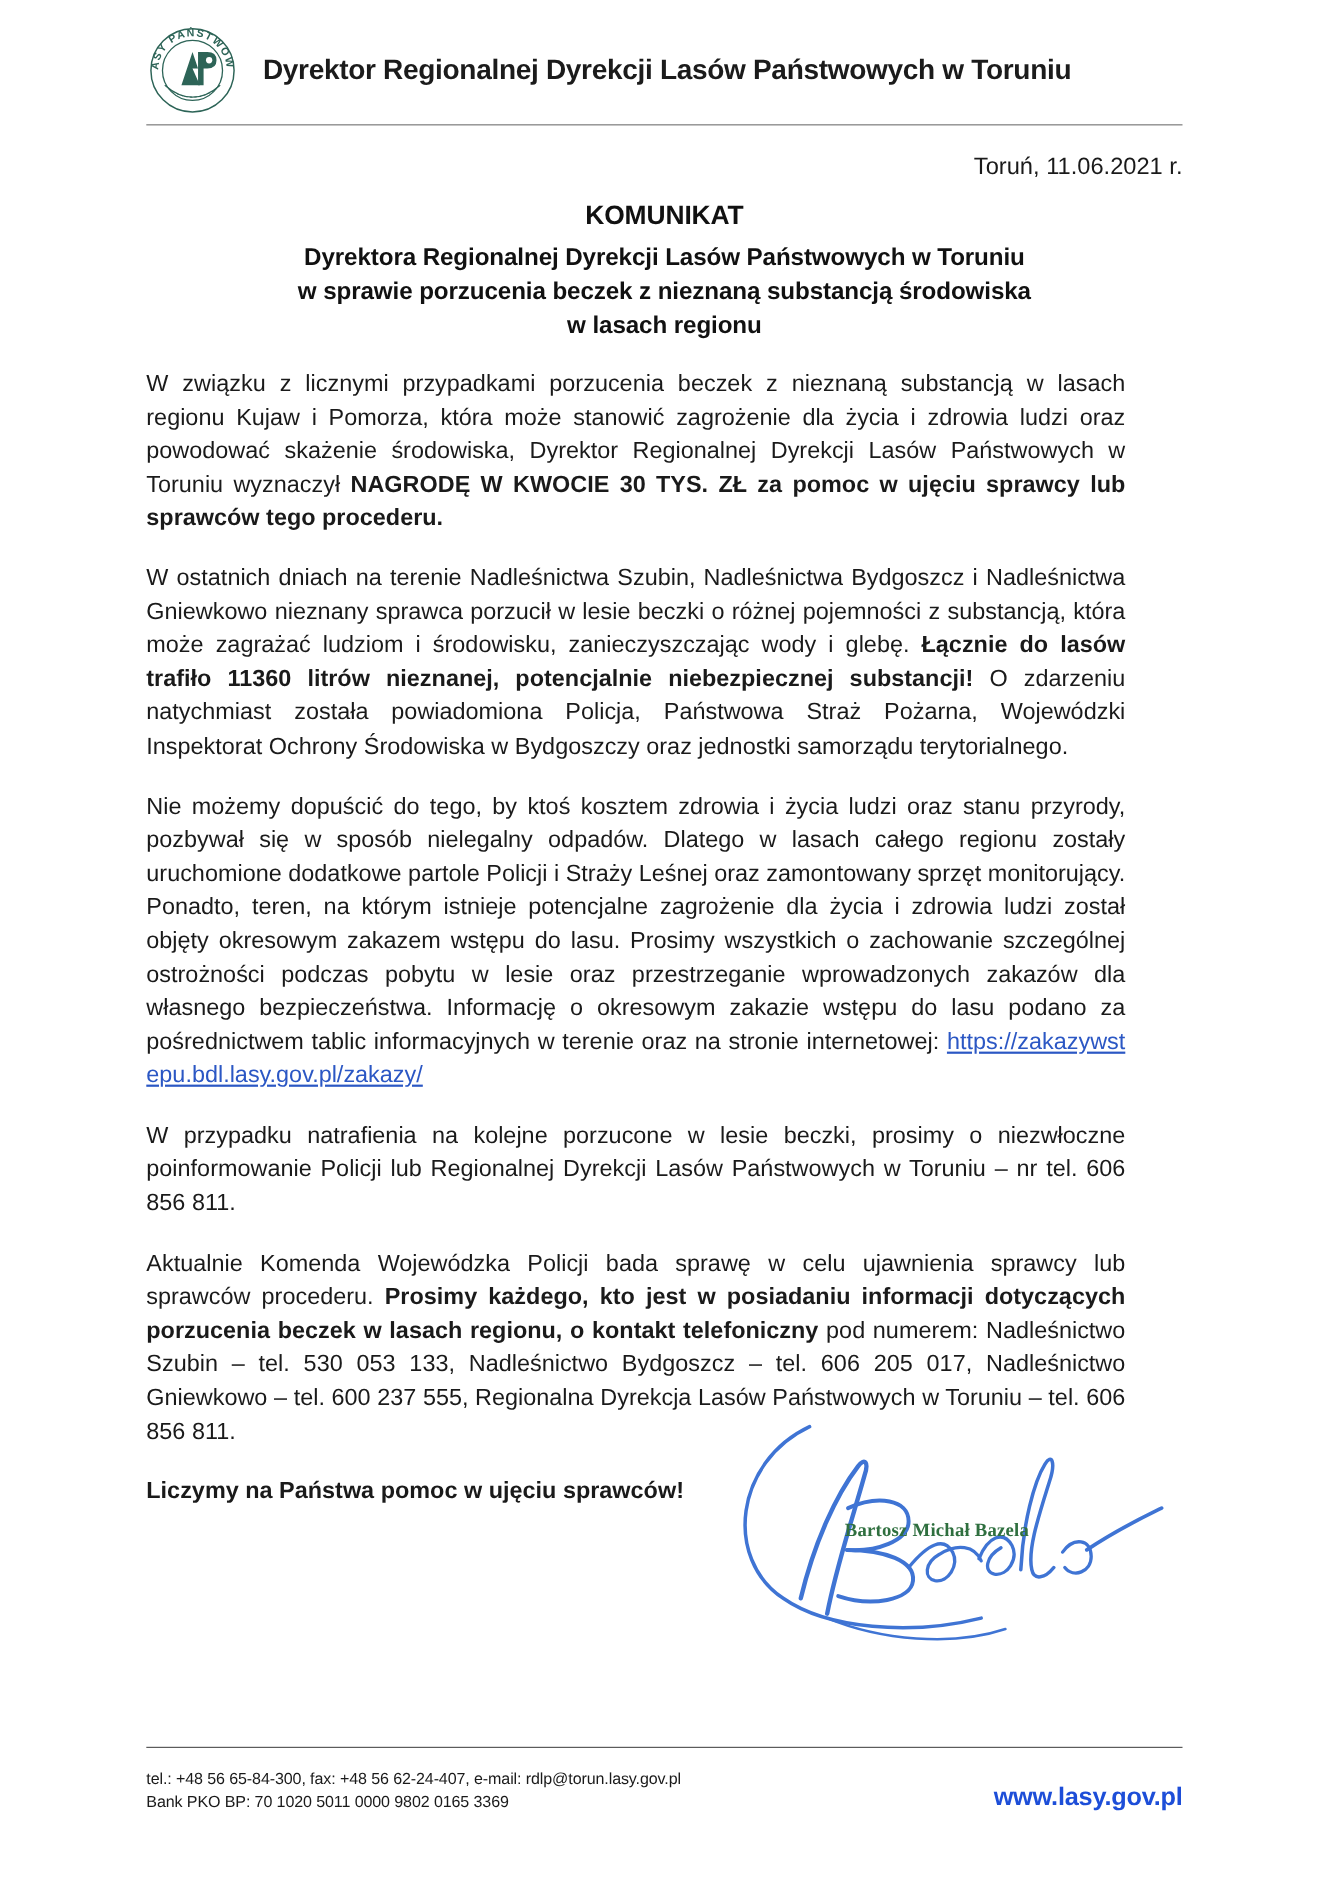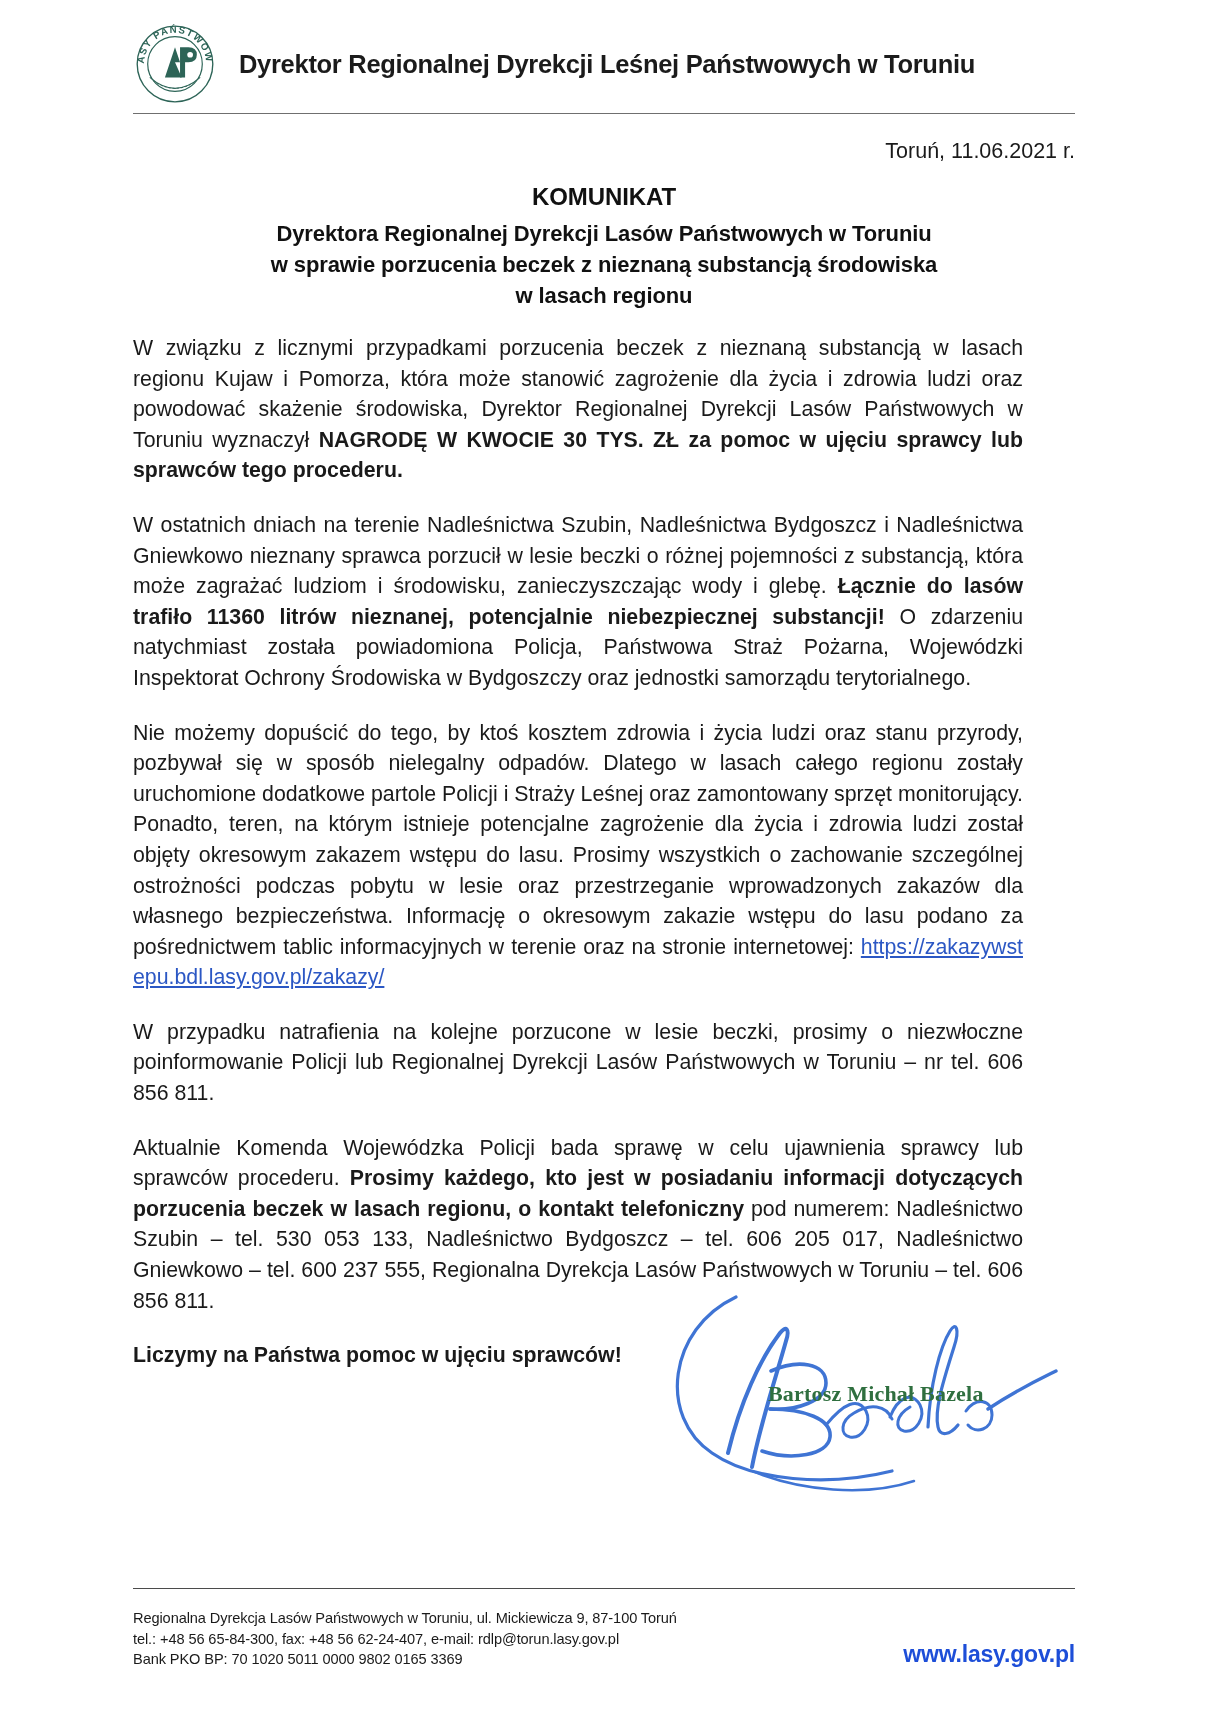--- a/index.html
+++ b/index.html
@@ -121,21 +121,21 @@
     width: 420px;
     height: 235px;
     pointer-events: none;
   }
   .signature-zone svg { display: block; }
   .signature-name {
     position: absolute;
     left: 768px;
     top: 1381px;
     font-family: "Liberation Serif", serif;
-    font-size: 22px;
+    font-size: 17px;
     font-weight: bold;
     color: #2f6f3f;
     letter-spacing: 0.2px;
     white-space: nowrap;
   }
 
   
   .footer-rule {
     position: absolute;
     left: 133px;
@@ -185,21 +185,21 @@
         </text>
 
         <path d="M 38 66 L 50 30 L 56 48 L 50 48 L 58 66 Z" fill="#2d6457"></path>
         <path d="M 58 30 L 66 30 Q 76 30 76 39 Q 76 48 66 48 L 62 48 L 62 66 L 56 66 L 56 30 Z" fill="#2d6457"></path>
         <circle cx="68" cy="39" r="3.4" fill="#ffffff"></circle>
 
         <path d="M 20 66 Q 50 92 80 66" fill="none" stroke="#2d6457" stroke-width="1.3"></path>
         <path d="M 24 70 Q 50 88 76 70" fill="none" stroke="#2d6457" stroke-width="1" stroke-dasharray="2.5 2.5"></path>
       </svg>
     </div>
-    <div class="letterhead-title">Dyrektor Regionalnej Dyrekcji Leśnej Państwowych w Toruniu</div>
+    <div class="letterhead-title">Dyrektor Regionalnej Dyrekcji Lasów Państwowych w Toruniu</div>
   </div>
   <div class="header-rule"></div>
 
   <div class="date-line">Toruń, 11.06.2021 r.</div>
 
   <div class="title-block">
     <div class="t-line t-komunikat">KOMUNIKAT</div>
     <div class="t-line t-big">Dyrektora Regionalnej Dyrekcji Lasów Państwowych w Toruniu</div>
     <div class="t-line t-big">w sprawie porzucenia beczek z nieznaną substancją środowiska</div>
     <div class="t-line t-big">w lasach regionu</div>
@@ -244,20 +244,19 @@
 
         <path d="M 112 186 C 160 206, 226 212, 274 196" stroke-width="2.4"></path>
       </g>
     </svg>
   </div>
   <div class="signature-name">Bartosz Michał Bazela</div>
 
   <div class="footer-rule"></div>
   <div class="footer">
     <div class="footer-lines">
-      <div>Regionalna Dyrekcja Lasów Państwowych w Toruniu, ul. Mickiewicza 9, 87-100 Toruń</div>
       <div>tel.: +48 56 65-84-300, fax: +48 56 62-24-407, e-mail: rdlp@torun.lasy.gov.pl</div>
       <div>Bank PKO BP: 70 1020 5011 0000 9802 0165 3369</div>
     </div>
     <div class="footer-web">www.lasy.gov.pl</div>
   </div>
 
 </div>
 
 </body></html>

